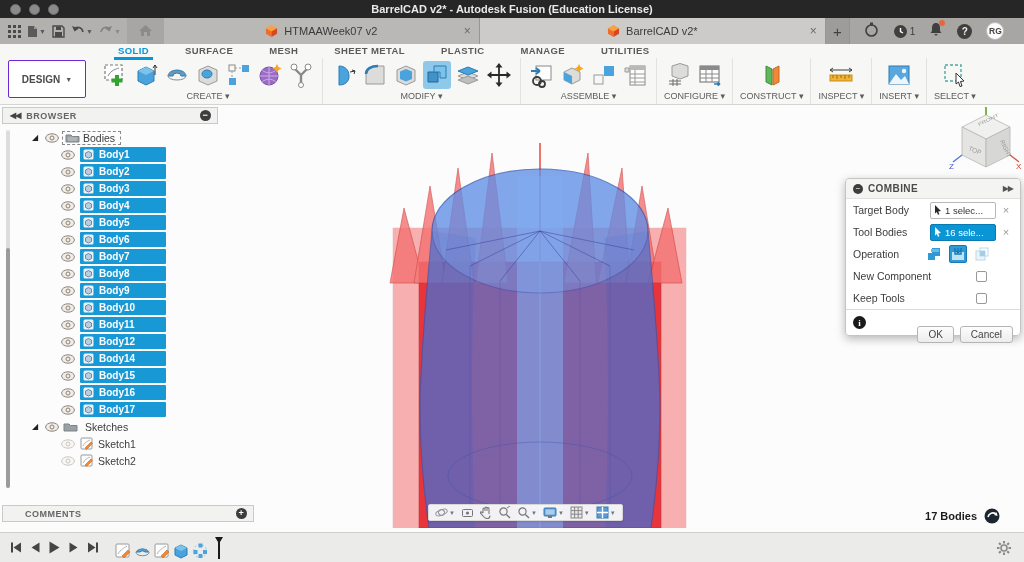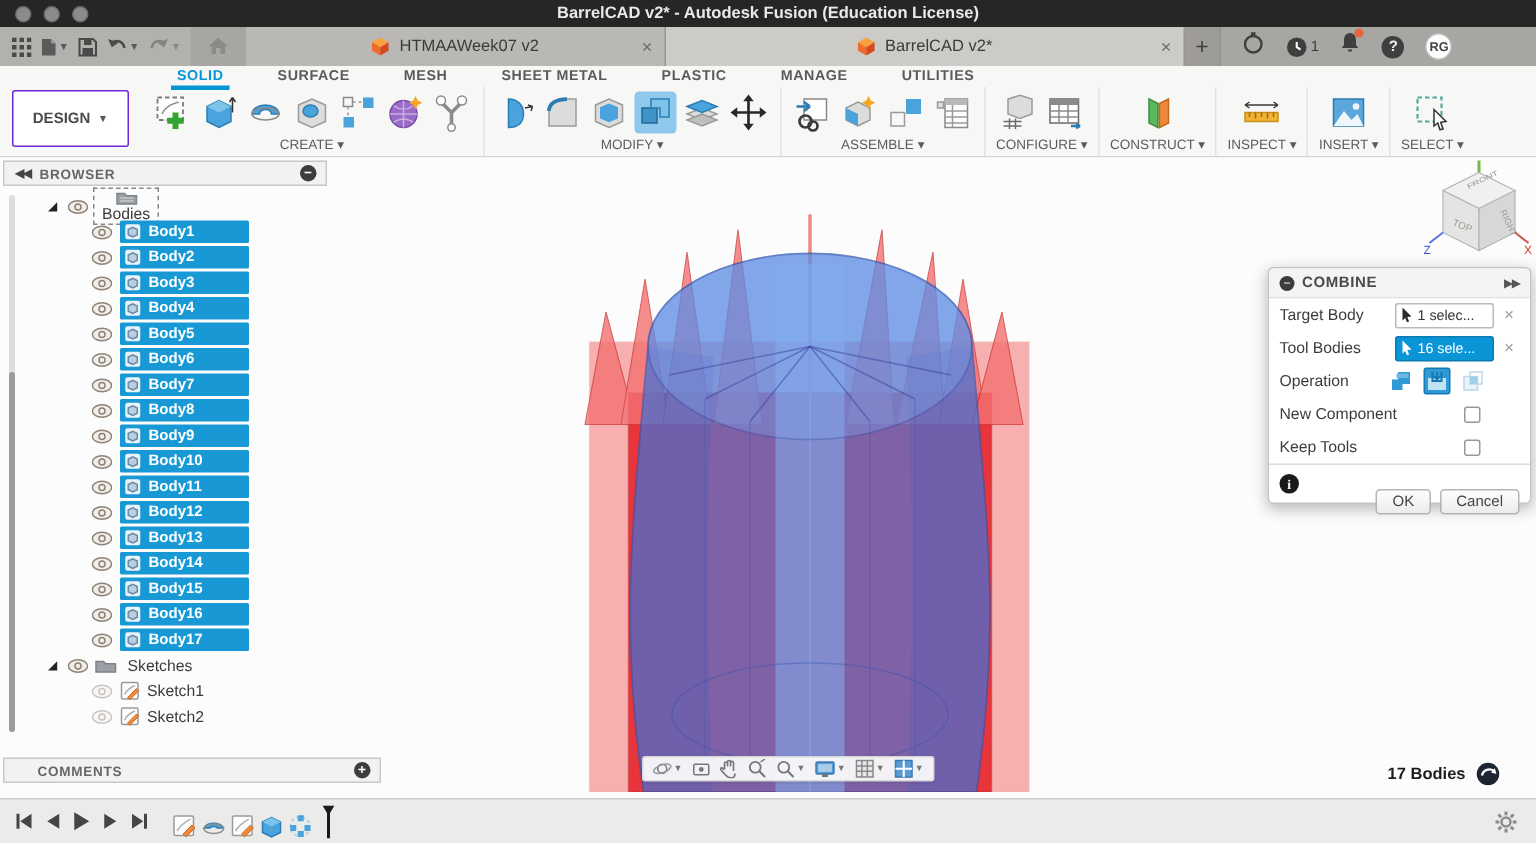--- a/index.html
+++ b/index.html
@@ -14,21 +14,21 @@
 
   
   .tabstrip { height:26px; background:#a8a6a3; display:flex; align-items:stretch; flex:0 0 26px; position:relative; }
   .quick { display:flex; align-items:center; gap:6px; background:#b3b1ae; padding:0 6px 0 8px; }
   .qbtn { display:flex; align-items:center; color:#4a4a4a; }
   .qbtn svg { display:block; }
   .caret { font-size:7px; color:#5a5a5a; margin-left:1px; }
   .dim { opacity:.45; }
   .home-slot { display:flex; align-items:center; padding:0 12px; }
   .doc-tab { display:flex; align-items:center; justify-content:center; gap:6px; font-size:11px; color:#3a3a3a; position:relative; border-right:1px solid #98968f; }
-  .doc-tab.inactive { width:280px; background:#bab8b5; }
+  .doc-tab.inactive { width:316px; background:#bab8b5; }
   .doc-tab.active { width:346px; background:#cdcbc8; }
   .tab-close { position:absolute; right:8px; color:#6b6b6b; font-size:12px; line-height:1; cursor:default; }
   .fusion-logo { width:13px; height:12px; display:block; }
   .newtab { width:24px; background:#9e9c99; display:flex; align-items:center; justify-content:center; color:#3f3f3f; font-size:15px; border-right:1px solid #94928f; }
   .strip-icons { display:flex; align-items:center; gap:14px; margin-left:14px; }
   .badge-1 { font-size:10px; color:#3c3c3c; margin-left:2px; }
   .help-circle { width:15px; height:15px; border-radius:50%; background:#3f3f3f; color:#eee; font-size:10px; font-weight:bold; display:flex; align-items:center; justify-content:center; }
   .avatar { width:18px; height:18px; border-radius:50%; background:#fdfdfd; color:#444; font-size:8.5px; font-weight:bold; display:flex; align-items:center; justify-content:center; margin-right:8px; border:0.5px solid #bbb; }
   .bell-wrap { position:relative; }
   .bell-dot { position:absolute; right:-2px; top:-2px; width:6px; height:6px; border-radius:50%; background:#e8663c; }
@@ -62,21 +62,21 @@
 
   .vscroll { position:absolute; left:6px; top:25px; width:4px; height:358px; background:#dddddc; border-radius:2px; }
   .vscroll .thumb { position:absolute; left:0; top:118px; width:4px; height:240px; background:#9b9b9a; border-radius:2px; }
 
   .tree { position:absolute; left:0; top:24px; width:230px; }
   .trow { height:17px; display:flex; align-items:center; }
   .trow.folder { padding-left:32px; gap:4px; }
   .trow.leaf { padding-left:61px; gap:5px; }
   .exp { font-size:8px; color:#222; width:9px; }
   .flabel { font-size:10.5px; color:#3c3c3c; padding:0 3px; }
-  .fsel { display:flex; align-items:center; gap:0; outline:1px dashed #888; padding:0 2px;flex-direction:column; }
+  .fsel { display:flex; align-items:center; gap:0; outline:1px dashed #888; padding:0 2px; }
   .chip { height:15px; width:86px; background:#1899d6; border-radius:1px; display:flex; align-items:center; gap:5px; padding-left:3px; }
   .chip .clabel { color:#fff; font-size:10px; font-weight:bold; }
   .slabel { font-size:10.5px; color:#3c3c3c; }
 
   
   .dialog { position:absolute; left:845px; top:73px; width:176px; background:rgba(255,255,255,.97); border:1px solid #c4c4c3; border-radius:4px; box-shadow:0 3px 10px rgba(0,0,0,.28); font-size:10.5px; color:#3c3c3c; }
   .dlg-header { height:20px; background:#f4f4f3; border-bottom:1px solid #e0e0e0; display:flex; align-items:center; border-radius:4px 4px 0 0; padding:0 7px; }
   .dlg-title { font-size:10px; font-weight:bold; color:#4a4a4a; letter-spacing:.4px; margin-left:5px; }
   .dlg-grip { width:10px; height:10px; border-radius:50%; background:#3d3d3d; color:#fff; font-size:8px; line-height:9px; text-align:center; }
   .dlg-expand { margin-left:auto; font-size:8px; color:#555; letter-spacing:-1px; }
@@ -685,33 +685,20 @@
             </svg>
             <span class="chip">
               <svg width="11" height="11">
                 <rect x="0.5" y="0.5" width="10" height="10" rx="1.5" fill="#e8f2f9"></rect>
                 <path d="M2.5 4 L5.5 2.5 L8.5 4 L8.5 7.5 L5.5 9 L2.5 7.5 Z" fill="#b9cede" stroke="#6a8aa5"></path>
               </svg>
               <span class="clabel">Body12</span>
             </span>
           </div>
 
-          <div class="trow leaf">
-            <svg width="14" height="10">
-              <ellipse cx="7" cy="5" rx="6.4" ry="4.2" fill="#f1ede8" stroke="#8d8276"></ellipse>
-              <circle cx="7" cy="5" r="2" fill="none" stroke="#8d8276"></circle>
-            </svg>
-            <span class="chip">
-              <svg width="11" height="11">
-                <rect x="0.5" y="0.5" width="10" height="10" rx="1.5" fill="#e8f2f9"></rect>
-                <path d="M2.5 4 L5.5 2.5 L8.5 4 L8.5 7.5 L5.5 9 L2.5 7.5 Z" fill="#b9cede" stroke="#6a8aa5"></path>
-              </svg>
-              <span class="clabel">Body13</span>
-            </span>
-          </div>
 
           <div class="trow leaf">
             <svg width="14" height="10">
               <ellipse cx="7" cy="5" rx="6.4" ry="4.2" fill="#f1ede8" stroke="#8d8276"></ellipse>
               <circle cx="7" cy="5" r="2" fill="none" stroke="#8d8276"></circle>
             </svg>
             <span class="chip">
               <svg width="11" height="11">
                 <rect x="0.5" y="0.5" width="10" height="10" rx="1.5" fill="#e8f2f9"></rect>
                 <path d="M2.5 4 L5.5 2.5 L8.5 4 L8.5 7.5 L5.5 9 L2.5 7.5 Z" fill="#b9cede" stroke="#6a8aa5"></path>

